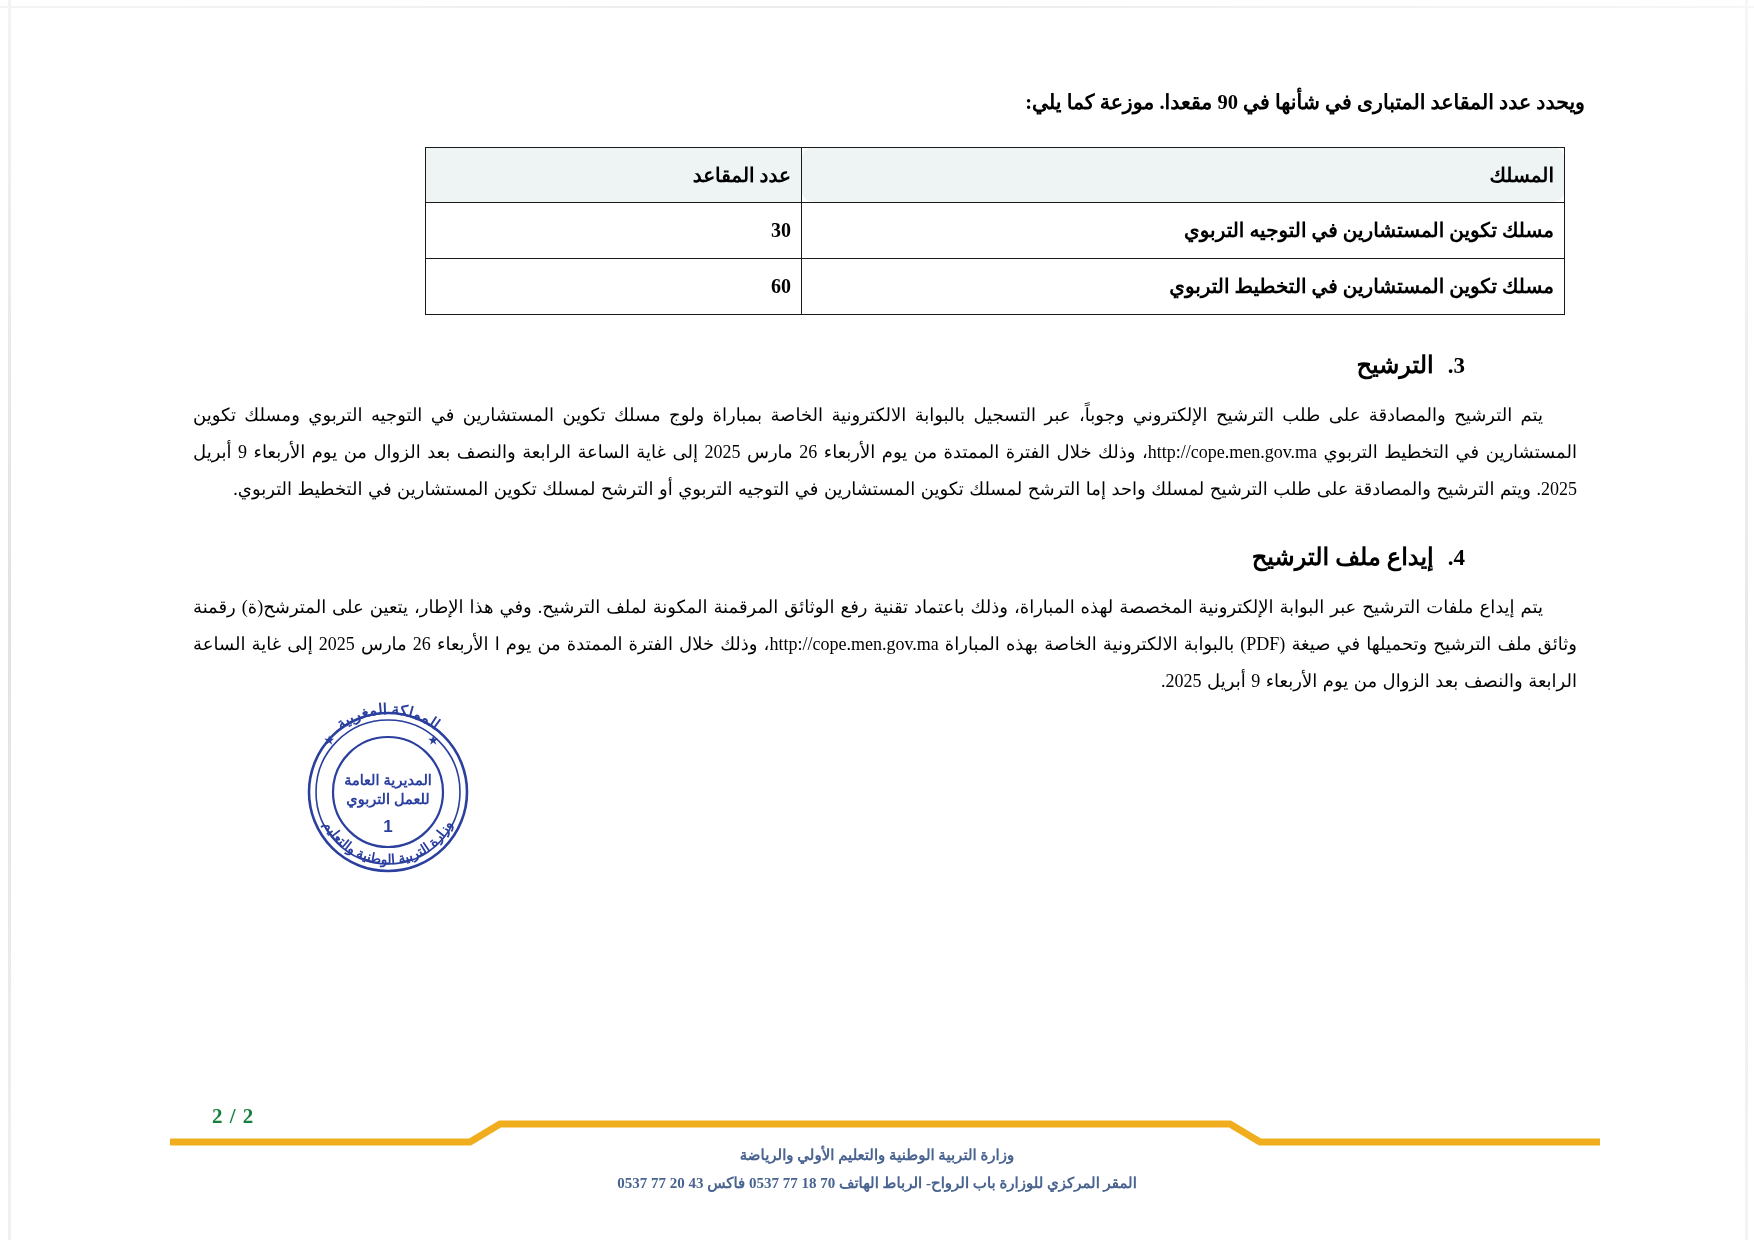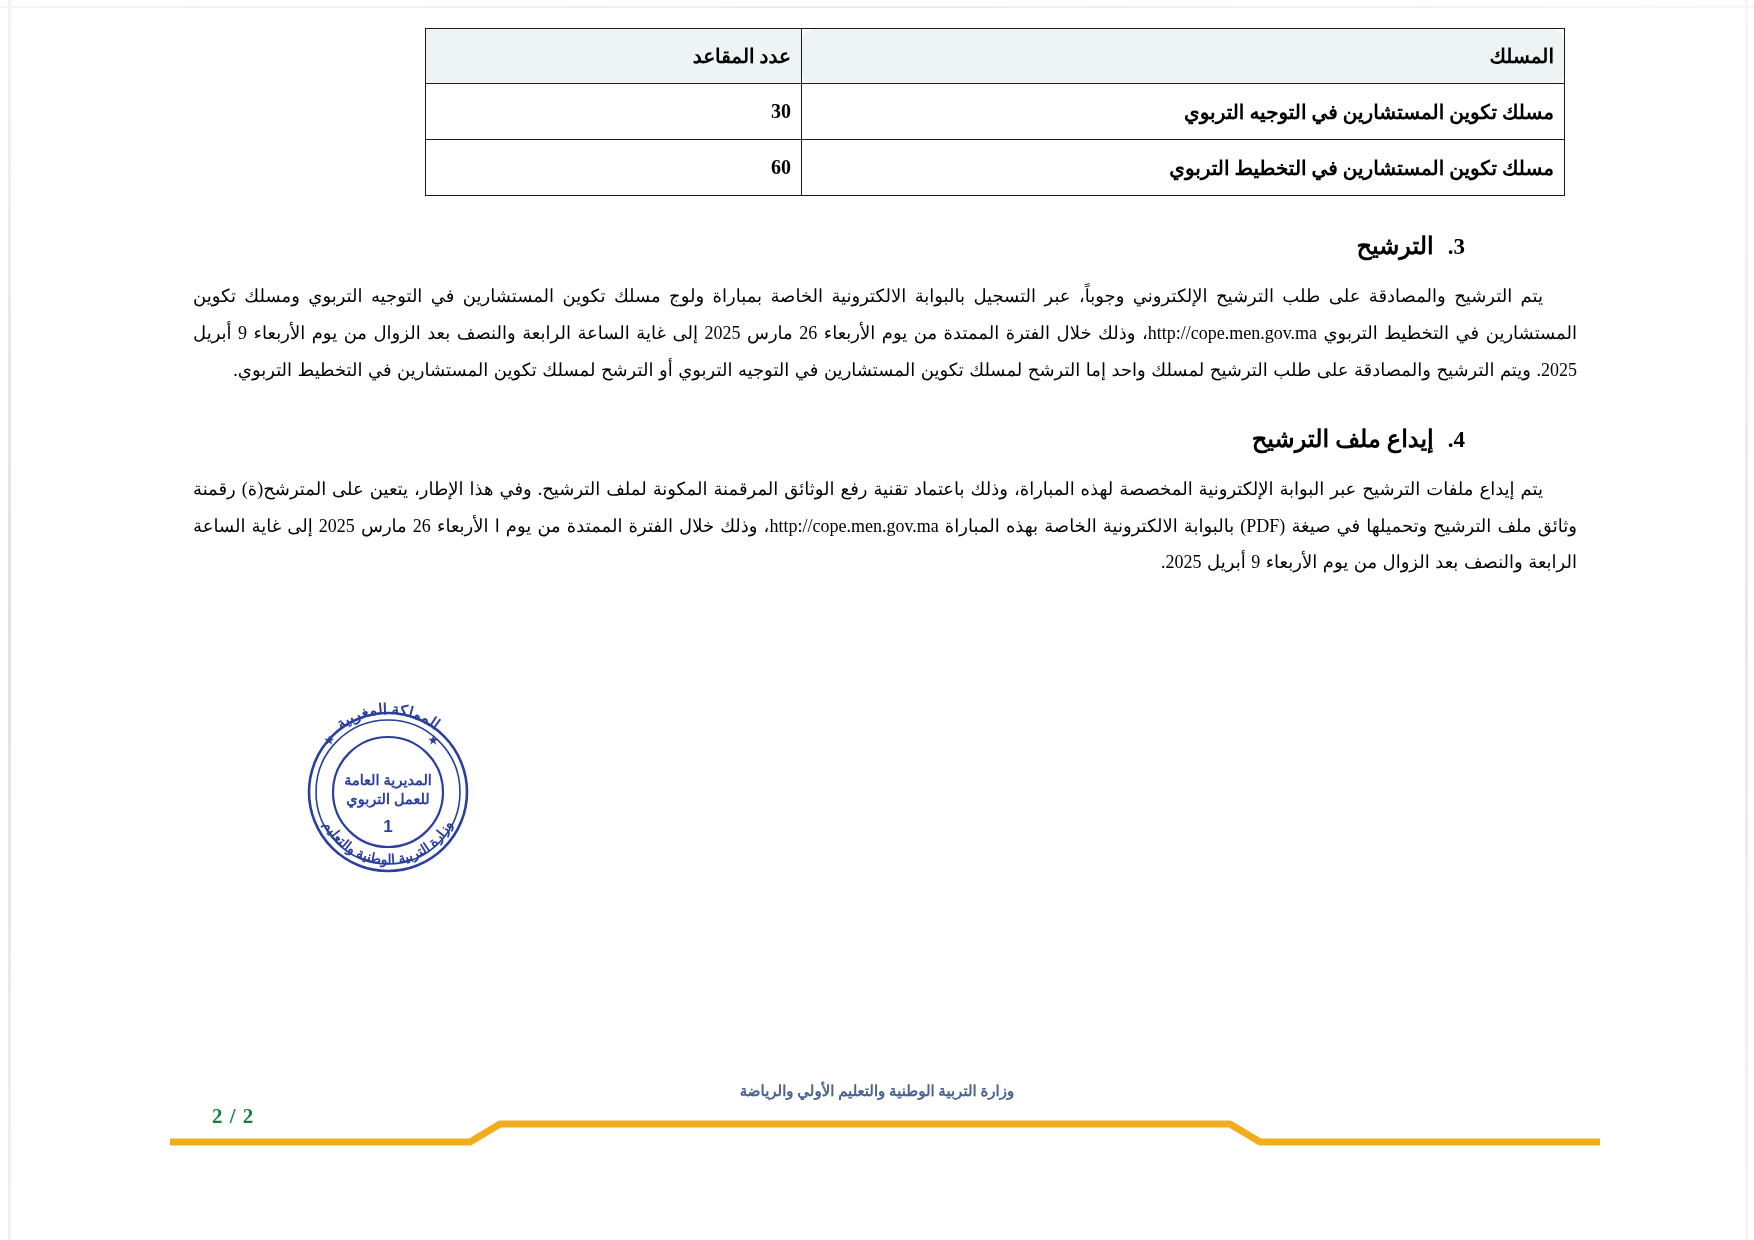--- a/index.html
+++ b/index.html
@@ -130,21 +130,21 @@
     letter-spacing:1px;
     direction:ltr;
   }
   .footer-wave {
     position:absolute;
     left:170px; top:1118px;
     width:1430px; height:46px;
   }
   .footer-text {
     position:absolute;
-    left:0; top:1078px;
+    left:0; top:1142px;
     width:1754px;
     text-align:center;
     color:#4a6491;
     font-size:15px;
     font-weight:600;
     line-height:1.85;
     direction:rtl;
   }
   .footer-text .line2 { font-size:15px; }
 </style>
@@ -152,20 +152,21 @@
 <body>
 
 <div class="page">
 
   <div class="scan-edge-left"></div>
   <div class="scan-edge-top"></div>
   <div class="scan-edge-right"></div>
 
   <div class="content">
 
+    <div class="intro">ويحدد عدد المقاعد المتبارى في شأنها في 90 مقعدا. موزعة كما يلي:</div>
 
     <table class="seats-table">
       <thead>
         <tr>
           <th class="col-track">المسلك</th>
           <th class="col-seats">عدد المقاعد</th>
         </tr>
       </thead>
       <tbody>
         <tr>
@@ -219,15 +220,16 @@
   </div>
 
   <div class="page-number">2 / 2</div>
 
   <svg class="footer-wave" viewBox="0 0 1430 46" preserveAspectRatio="none">
     <path d="M 0,24 L 300,24 L 330,6 L 1060,6 L 1090,24 L 1430,24" fill="none" stroke="#f0ad1e" stroke-width="7"></path>
   </svg>
 
   <div class="footer-text">
     <div>وزارة التربية الوطنية والتعليم الأولي والرياضة</div>
+    <div class="line2">المقر المركزي للوزارة باب الرواح- الرباط الهاتف 70 18 77 0537 فاكس 43 20 77 0537</div>
   </div>
 
 </div>
 
 </body></html>

